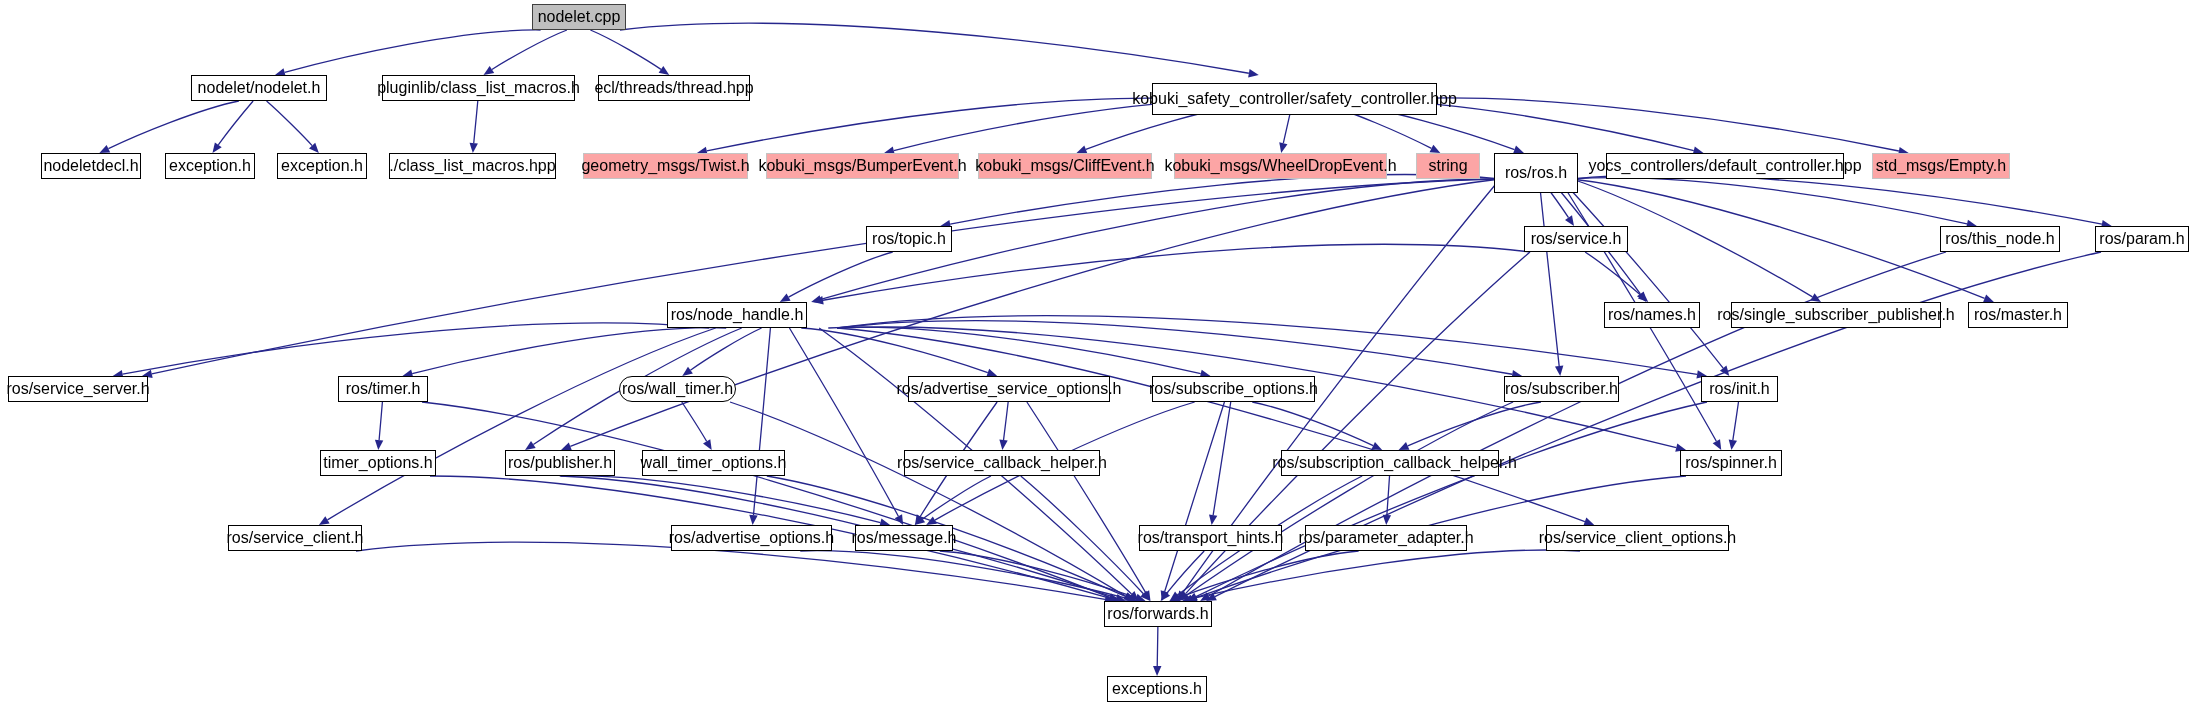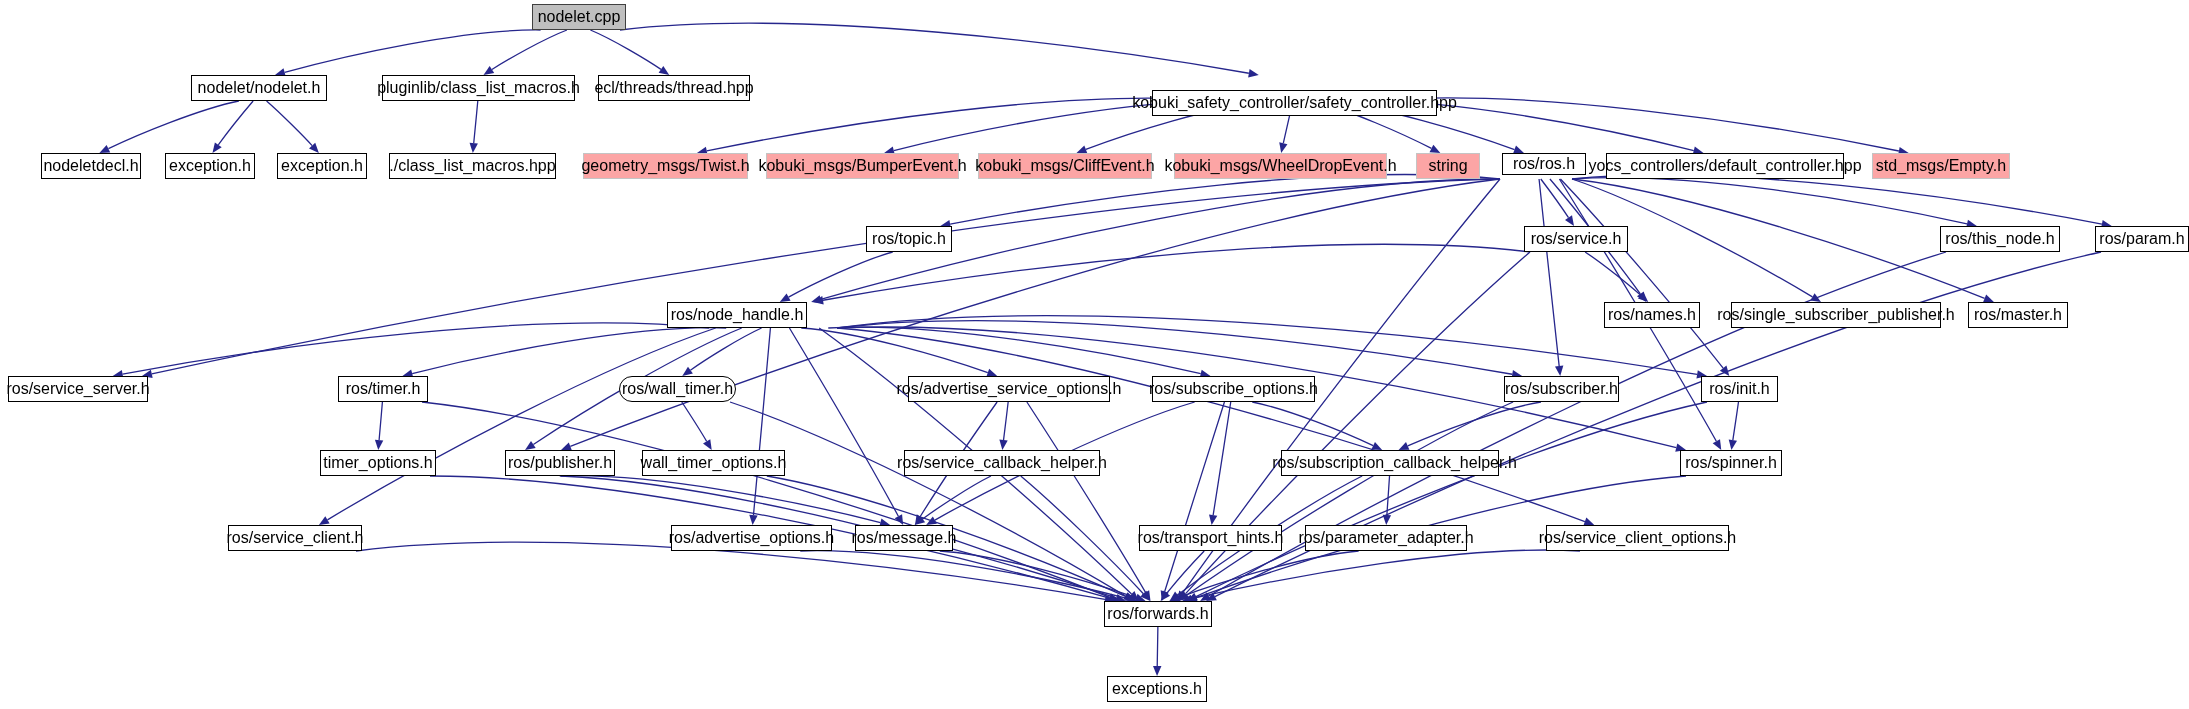--- a/index.html
+++ b/index.html
@@ -231,21 +231,21 @@
       </div>
       <div class="node-box" style="left: 191px; top: 75px; width: 136px; height: 26px;">
         <span>nodelet/nodelet.h</span>
       </div>
       <div class="node-box" style="left: 382px; top: 75px; width: 193px; height: 26px; text-align: center;">
         <span>pluginlib/class_list_macros.h</span>
       </div>
       <div class="node-box" style="left: 598px; top: 75px; width: 152px; height: 26px;">
         <span>ecl/threads/thread.hpp</span>
       </div>
-      <div class="node-box" style="left: 1152px; top: 90px; width: 285px; height: 26px;">
+      <div class="node-box" style="left: 1152px; top: 83px; width: 285px; height: 32px;">
         <span>kobuki_safety_controller/safety_controller.hpp</span>
       </div>
       <div class="node-box" style="left: 41px; top: 153px; width: 100px; height: 26px;">
         <span>nodeletdecl.h</span>
       </div>
       <div class="node-box" style="left: 165px; top: 153px; width: 90px; height: 26px;">
         <span>exception.h</span>
       </div>
       <div class="node-box" style="left: 277px; top: 153px; width: 90px; height: 26px;">
         <span>exception.h</span>
@@ -261,21 +261,21 @@
       </div>
       <div class="node-box external" style="left: 978px; top: 153px; width: 174px; height: 26px;">
         <span>kobuki_msgs/CliffEvent.h</span>
       </div>
       <div class="node-box external" style="left: 1174px; top: 153px; width: 213px; height: 26px;">
         <span>kobuki_msgs/WheelDropEvent.h</span>
       </div>
       <div class="node-box external" style="left: 1416px; top: 153px; width: 64px; height: 26px;">
         <span>string</span>
       </div>
-      <div class="node-box" style="left: 1494px; top: 153px; width: 84px; height: 22px; margin-left: 8px;">
+      <div class="node-box" style="left: 1494px; top: 153px; width: 84px; height: 40px;">
         <span>ros/ros.h</span>
       </div>
       <div class="node-box" style="left: 1606px; top: 153px; width: 238px; height: 26px;">
         <span>yocs_controllers/default_controller.hpp</span>
       </div>
       <div class="node-box external" style="left: 1872px; top: 153px; width: 138px; height: 26px;">
         <span>std_msgs/Empty.h</span>
       </div>
       <div class="node-box" style="left: 866px; top: 226px; width: 86px; height: 26px;">
         <span>ros/topic.h</span>

